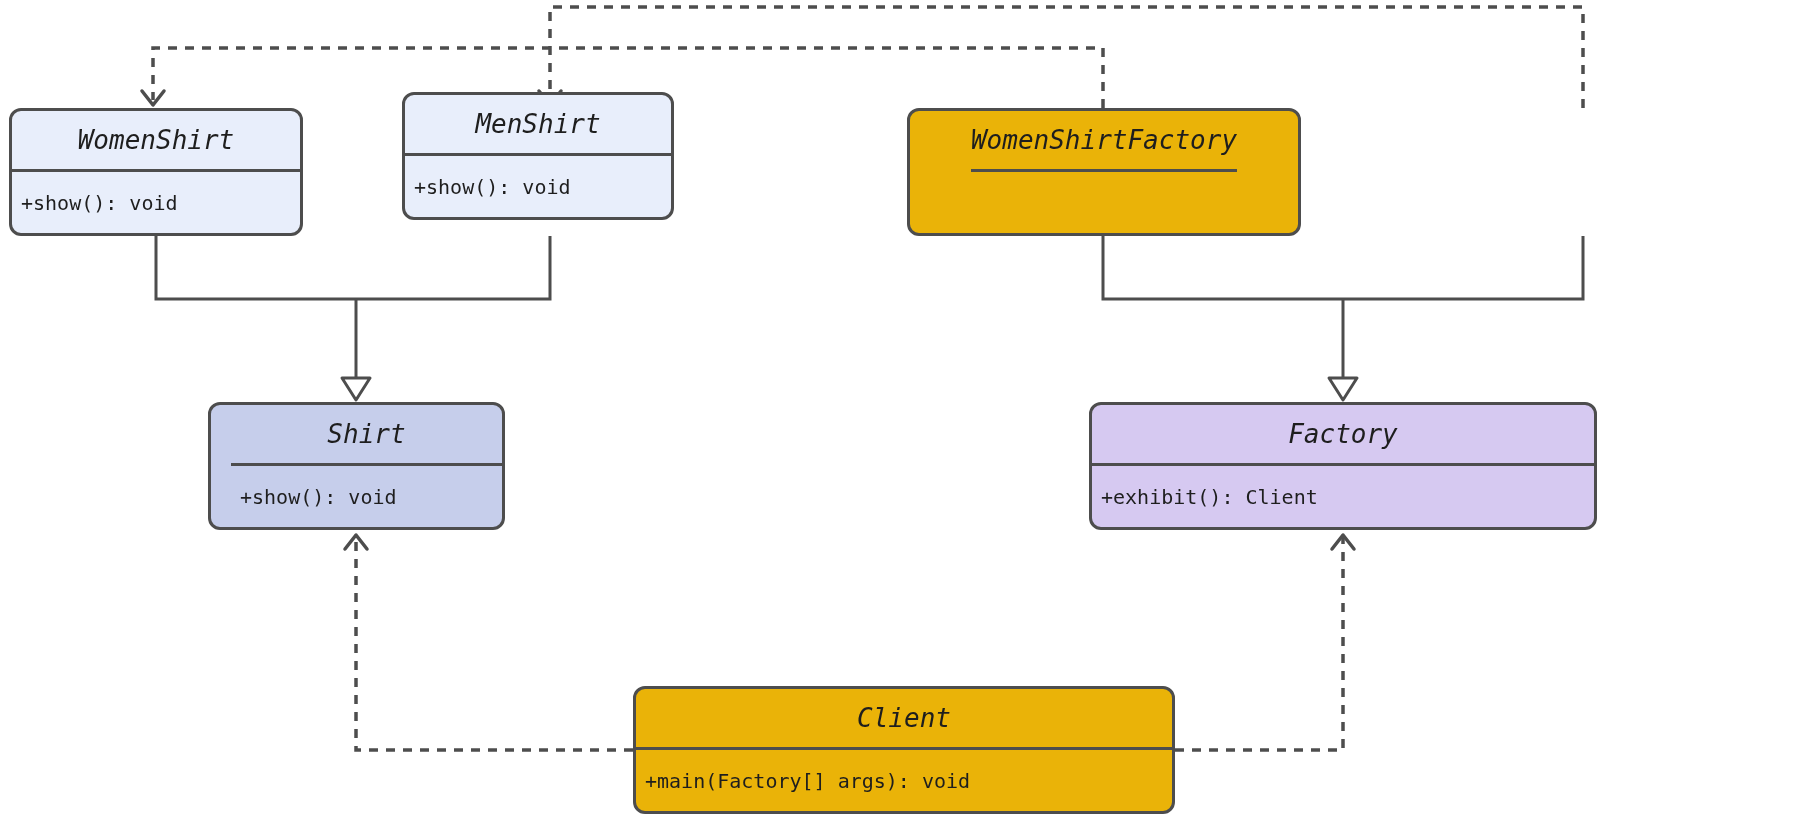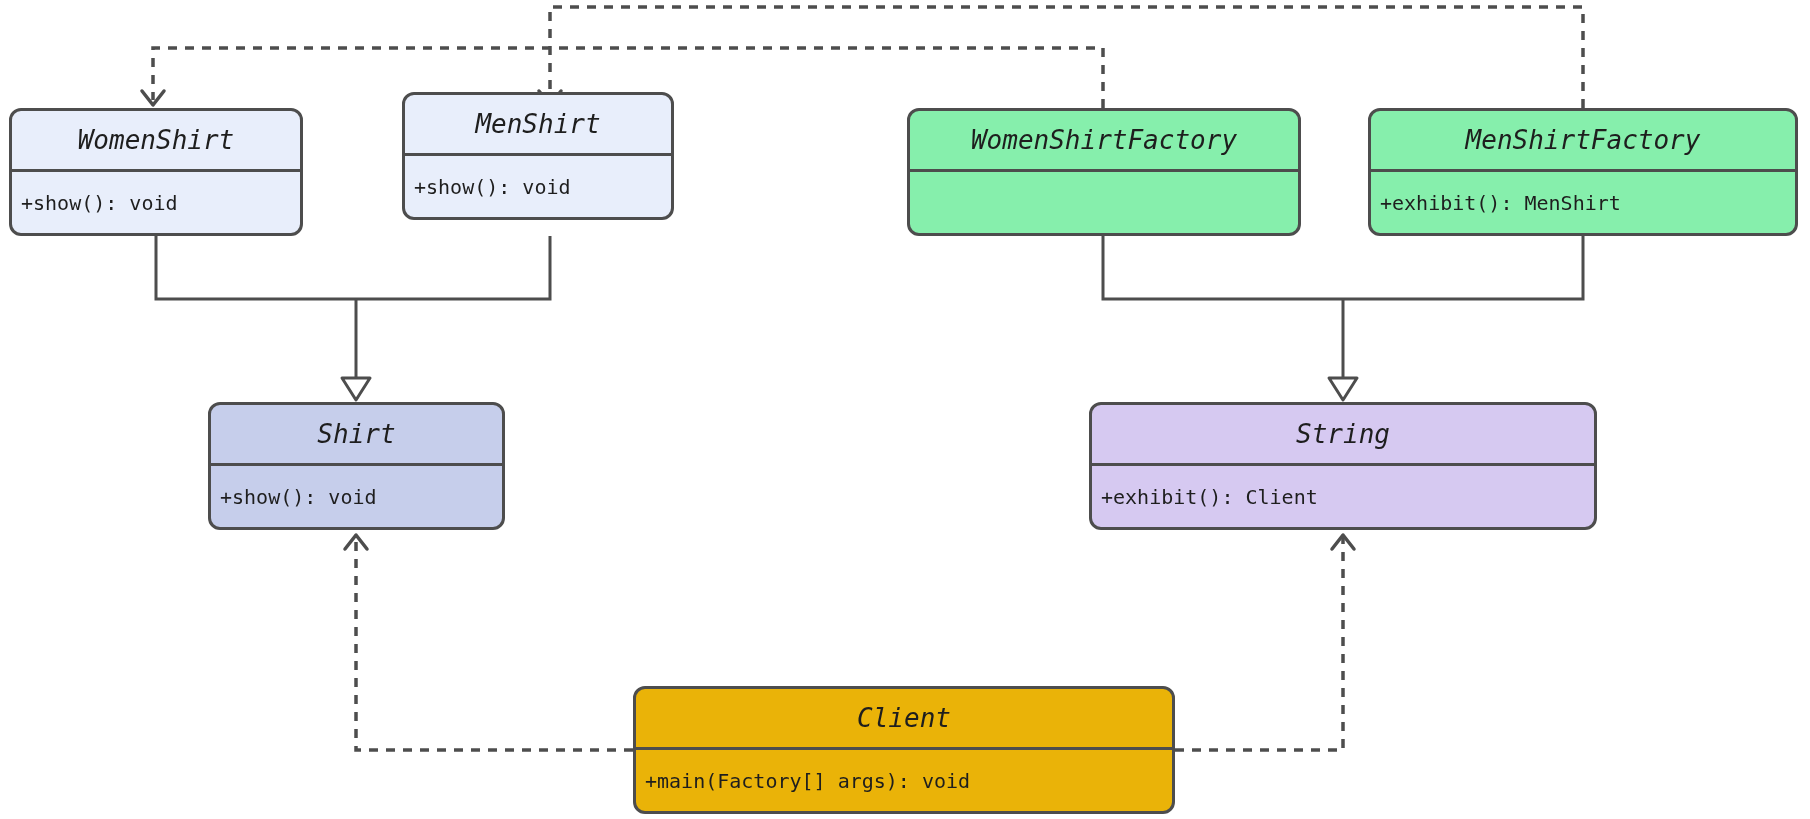--- a/index.html
+++ b/index.html
@@ -65,22 +65,22 @@
   }
   .node .member {
     flex: 1;
     display: flex;
     align-items: center;
     padding-left: 9px;
     font-size: 20px;
     white-space: nowrap;
   }
   .fill-product-light { background: #e8eefb; }
-  .fill-product       { background: #c6ceeb; }
-  .fill-factory-light { background: #86efac; }
+  .fill-product       { background: #c6ceeb; padding-left: 20px; }
+  .fill-factory-light { background: #eab308; align-items: center; }
   .fill-factory       { background: #d6c9f1; }
   .fill-client        { background: #eab308; }
 
   #node-womenshirt { left: 9px;    top: 108px; width: 294px; }
   #node-menshirt   { left: 402px;  top: 92px; width: 272px; }
   #node-wsf        { left: 907px;  top: 108px; width: 394px; }
   #node-msf        { left: 1368px; top: 108px; width: 430px; }
   #node-shirt      { left: 208px;  top: 402px; width: 297px; }
   #node-factory    { left: 1089px; top: 402px; width: 508px; }
   #node-client     { left: 633px;  top: 686px; width: 542px; }
@@ -120,32 +120,28 @@
 
   <div class="node fill-product-light" id="node-menshirt">
     <div class="title">MenShirt</div>
     <div class="member">+show(): void</div>
   </div>
 
   <div class="node fill-factory-light" id="node-wsf">
     <div class="title">WomenShirtFactory</div>
   </div>
 
-  <div class="node fill-factory-light" id="node-msf">
-    <div class="title">MenShirtFactory</div>
-    <div class="member">+exhibit(): MenShirt</div>
-  </div>
 
   <div class="node fill-product" id="node-shirt">
     <div class="title">Shirt</div>
     <div class="member">+show(): void</div>
   </div>
 
   <div class="node fill-factory" id="node-factory">
-    <div class="title">String</div>
+    <div class="title">Factory</div>
     <div class="member">+exhibit(): Client</div>
   </div>
 
   <div class="node fill-client" id="node-client">
     <div class="title">Client</div>
     <div class="member">+main(Factory[] args): void</div>
   </div>
 
 </div>
 

